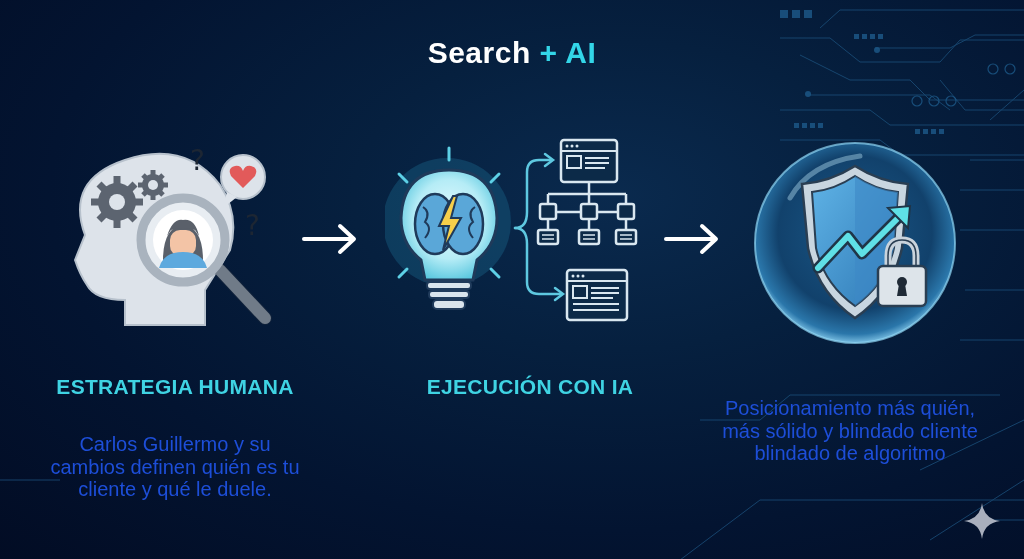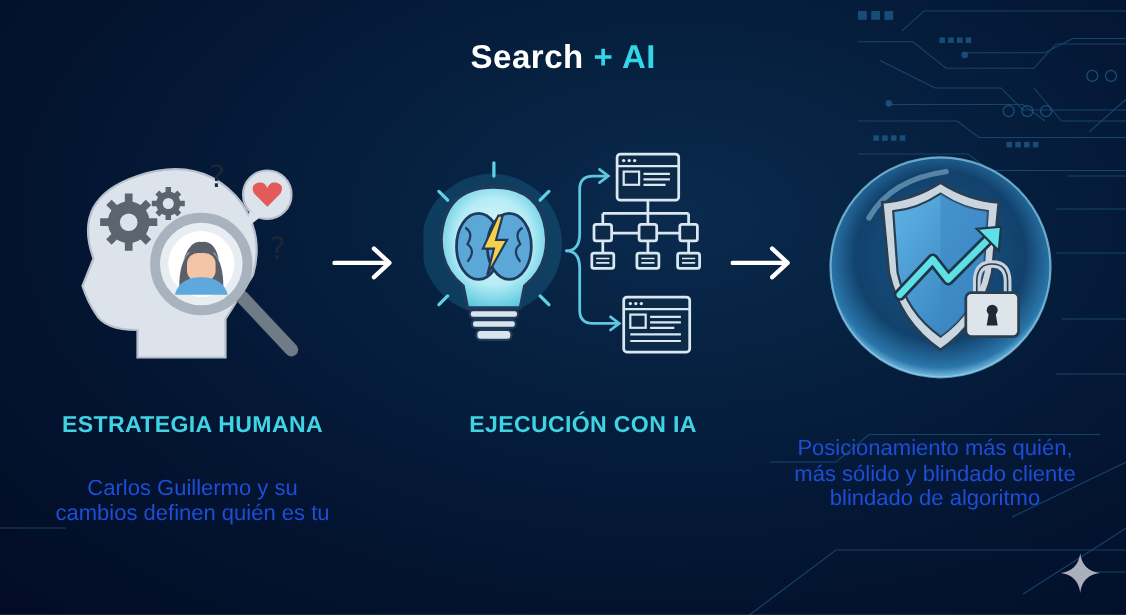--- a/index.html
+++ b/index.html
@@ -266,20 +266,21 @@
   <rect x="128" y="128" width="48" height="40" rx="5" fill="#dde4ea" stroke="#2a3e52" stroke-width="2.5"></rect>
   <circle cx="152" cy="144" r="5" fill="#1f2a36"></circle>
   <path d="M149 146 L147 158 L157 158 L155 146 Z" fill="#1f2a36"></path>
 </svg>
 
 <div class="col" style="left:30px;top:363px;width:290px;">
   <h2>ESTRATEGIA HUMANA</h2>
   <p>
     <span>Carlos Guillermo y su</span><br>
     <span>cambios definen quién es tu</span><br>
+    <span>cliente y qué le duele.</span>
   </p>
 </div>
 
 <div class="col" style="left:375px;top:363px;width:310px;">
   <h2>EJECUCIÓN CON IA</h2>
 </div>
 
 <div class="col" style="left:700px;top:363px;width:300px;">
   <p>
     <span>Posicionamiento más quién,</span><br>

